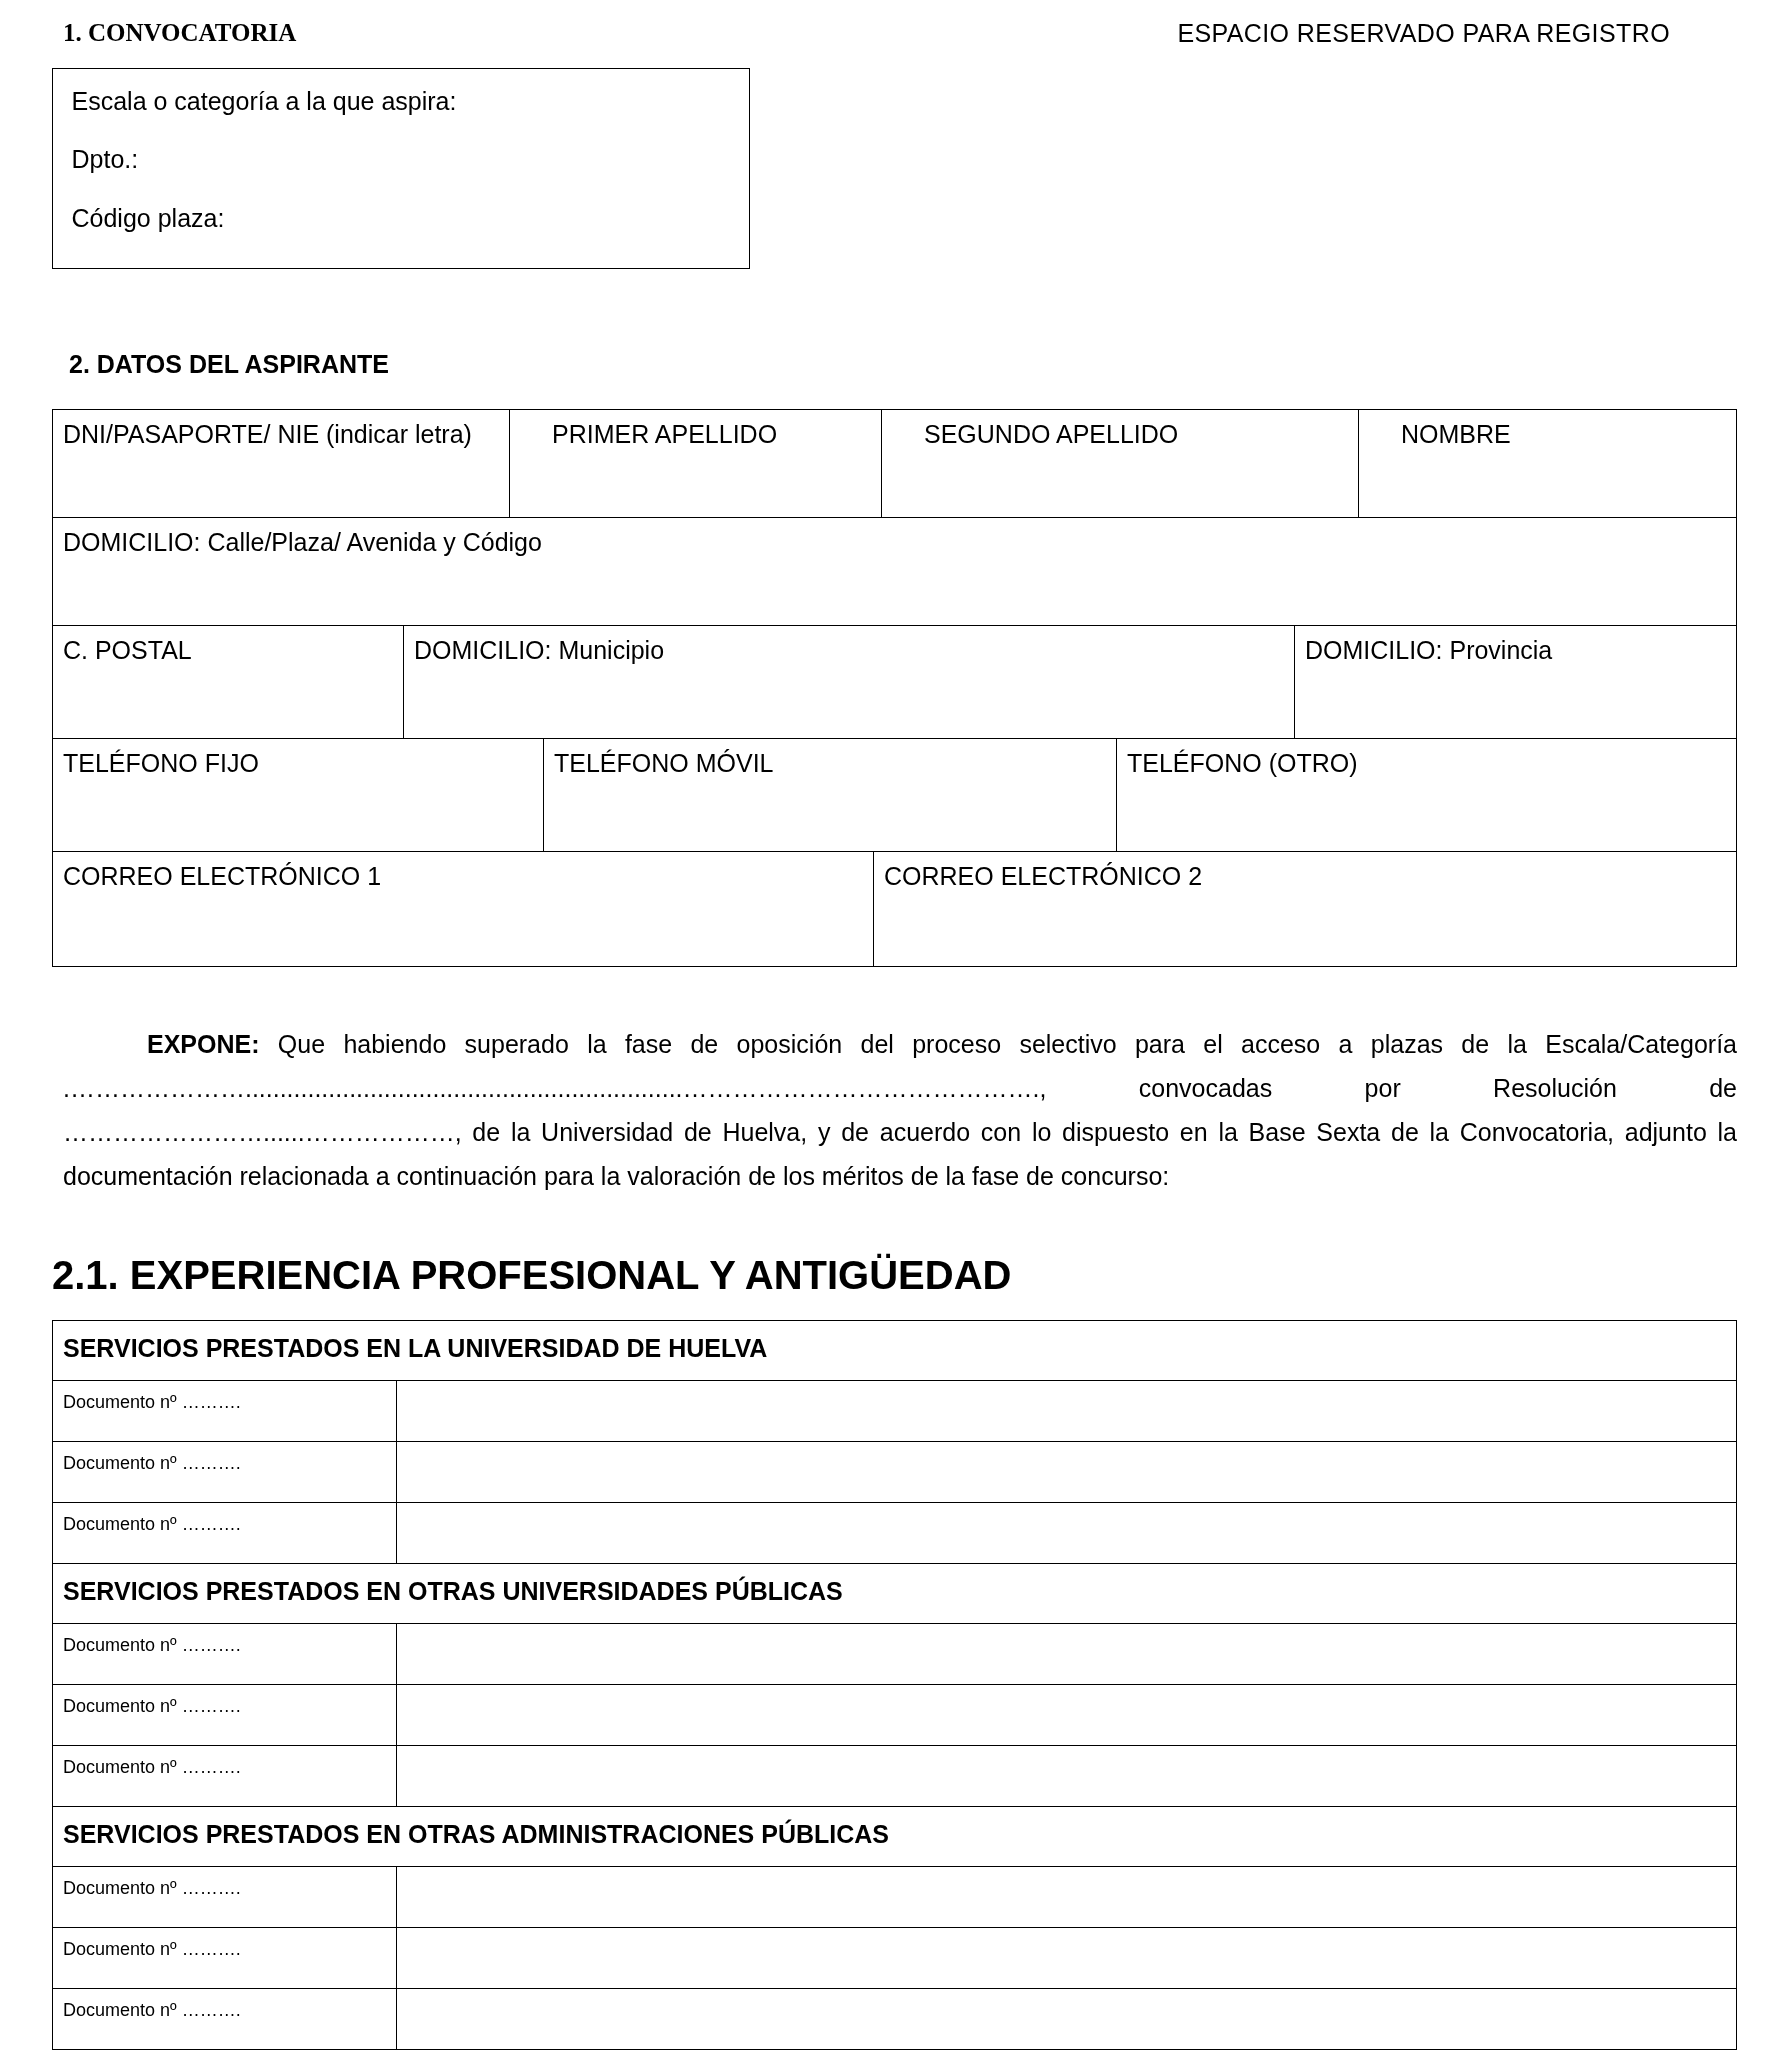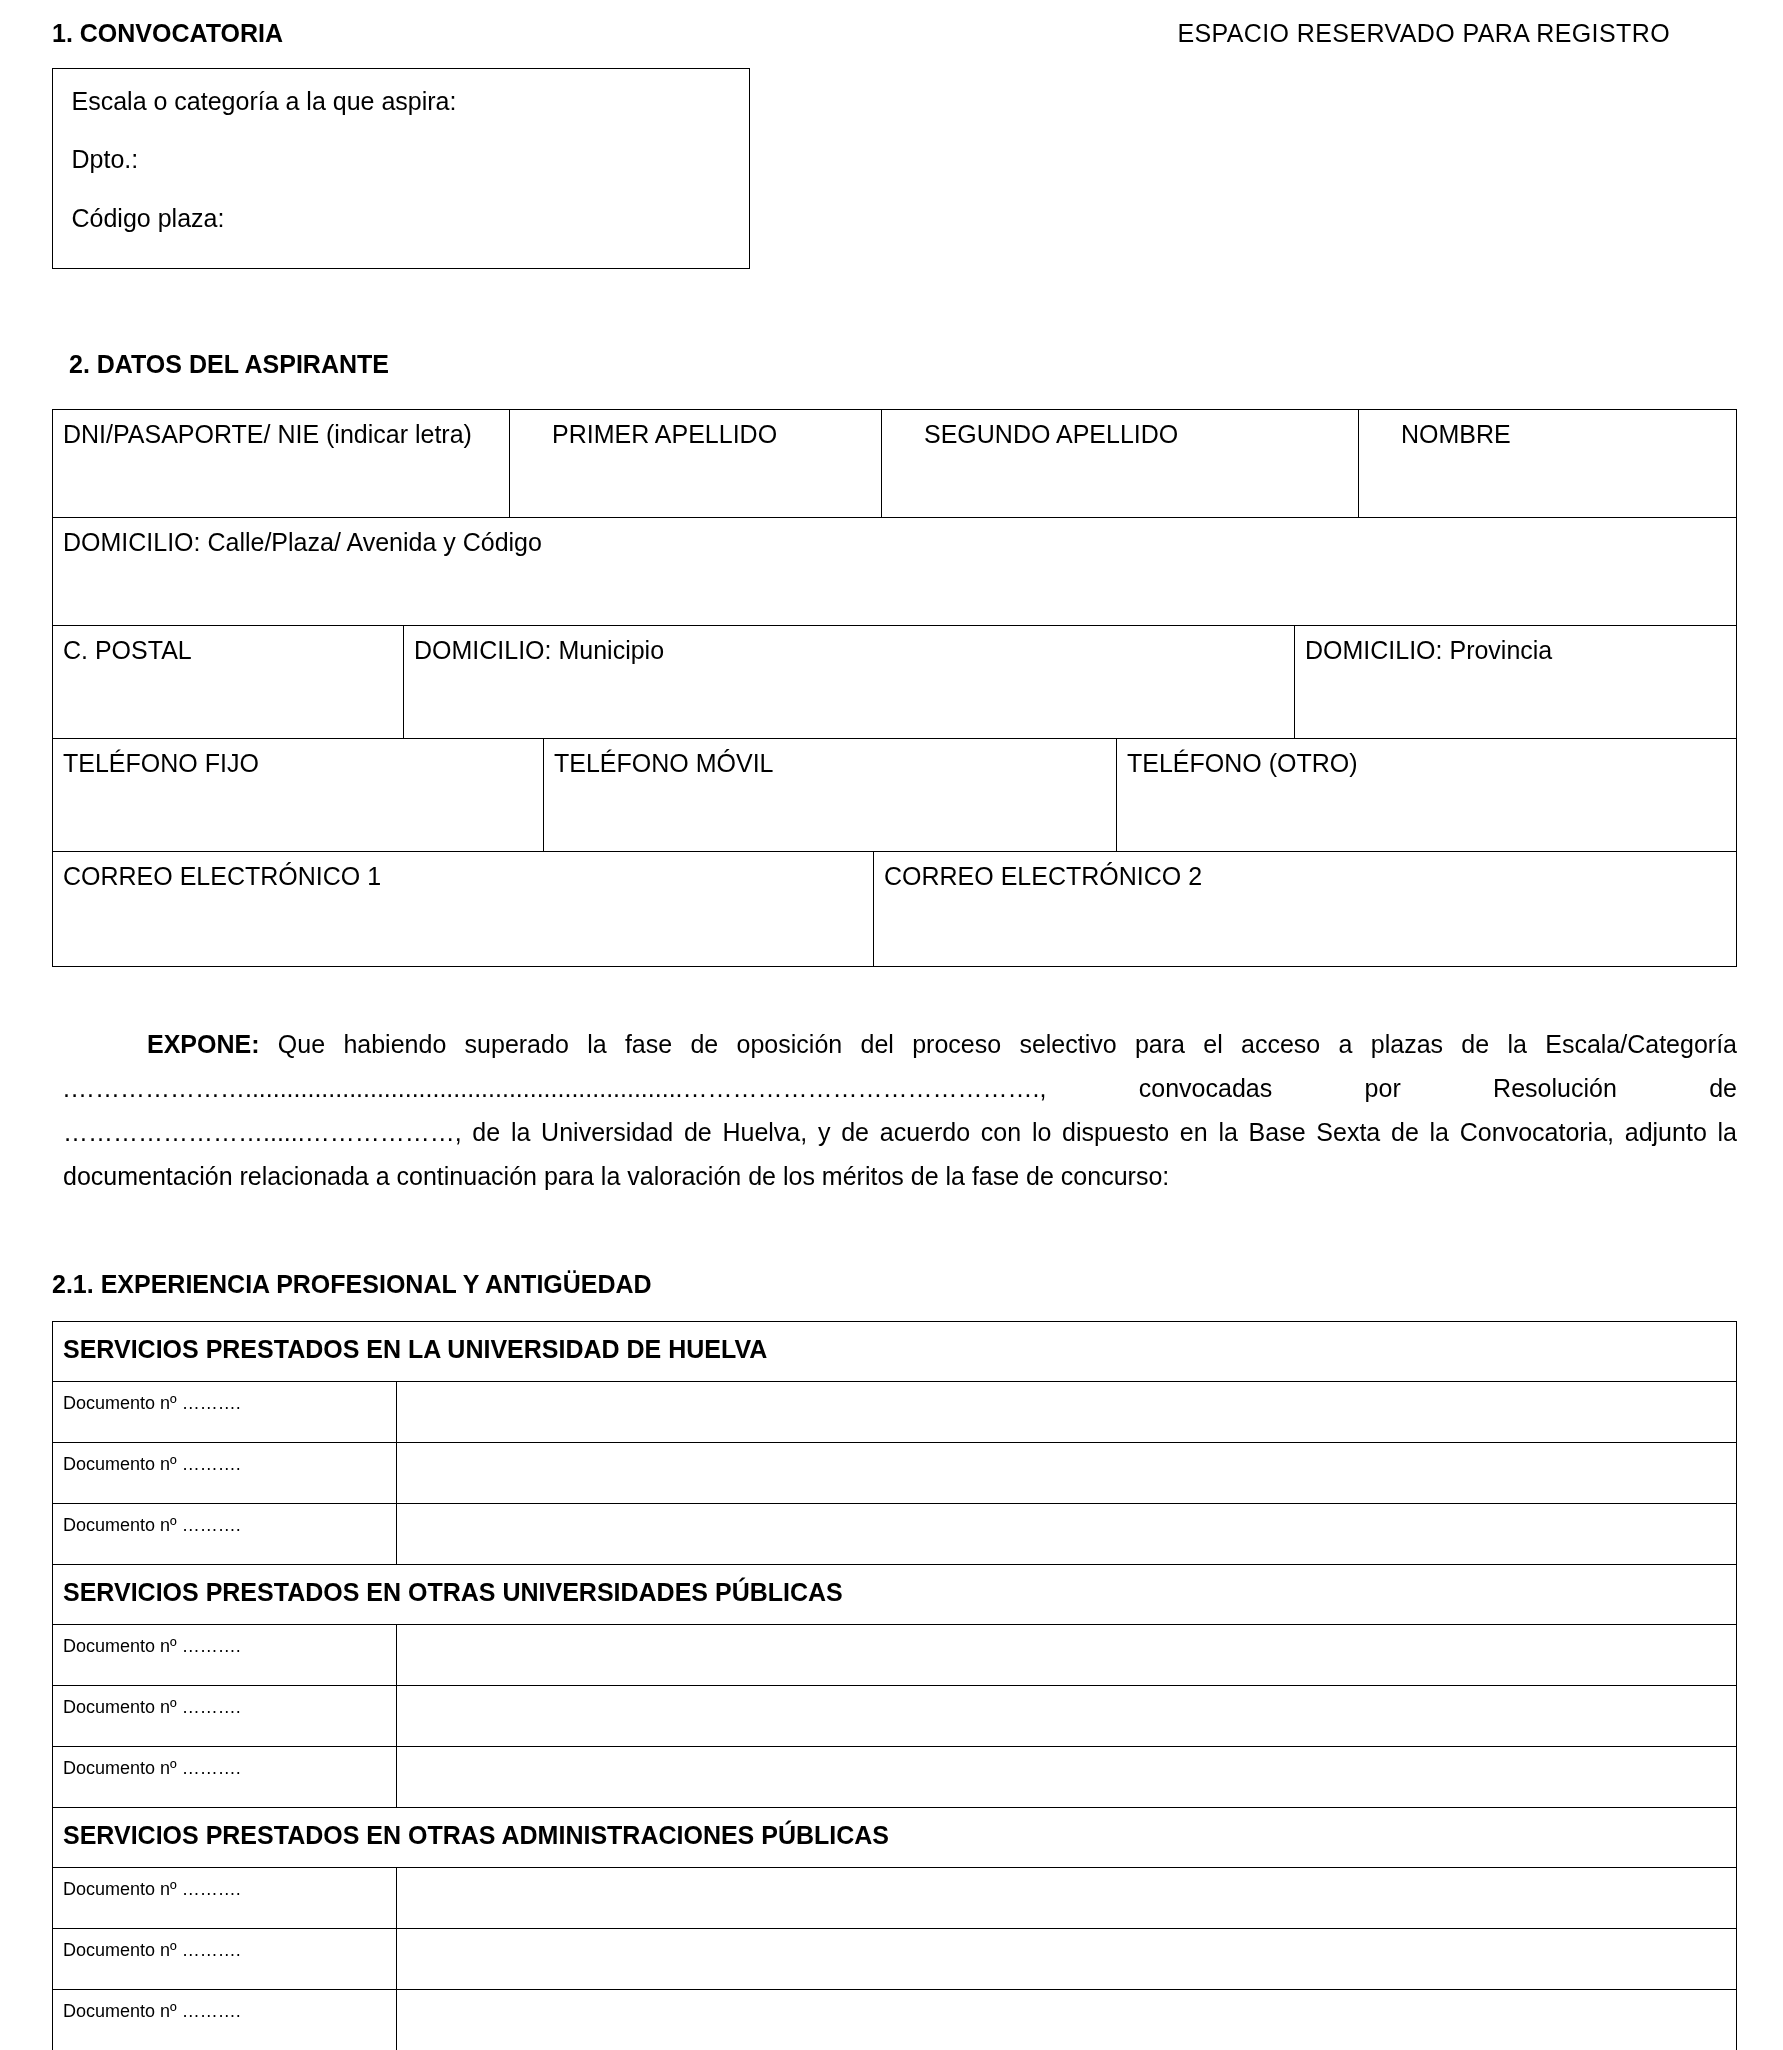--- a/index.html
+++ b/index.html
@@ -12,21 +12,21 @@
     font-size: 25px;
   }
   .sheet {
     box-sizing: border-box;
     width: 1784px;
     height: 2051px;
     padding: 18.5px 47px 0 52px;
     position: relative;
   }
   .topbar { display: flex; justify-content: space-between; align-items: flex-start; }
-  .t-conv { font-weight: bold; }
+  .t-conv { margin-left: 11px; font-weight: bold; font-family: Liberation Serif, serif; }
   .t-reg  { margin-right: 67px; letter-spacing: 0.4px; }
 
   .convo-box {
     margin-top: 20px;
     width: 698px;
     height: 201px;
     border: 1.7px solid #000;
     box-sizing: border-box;
     padding: 17px 18.5px 0 18.5px;
   }
@@ -52,21 +52,21 @@
   .rh-e { height: 114px; }
 
   .expone {
     margin: 55px 0 0 11px;
     text-align: justify;
     line-height: 44px;
     text-indent: 84px;
   }
   .h-bold { font-weight: bold; }
 
-  .sec21 { margin-top: 72px; font-weight: bold; font-size: 25px; }
+  .sec21 { margin-top: 55px; font-weight: bold; font-size: 40px; }
 
   .t2 { margin-top: 22px; border: 1.7px solid #000; }
   .t2 .hrow {
     box-sizing: border-box;
     height: 60px;
     border-bottom: 1.7px solid #000;
     padding: 13.4px 10px 0 10px;
     font-weight: bold;
   }
   .t2 .drow { display: flex; height: 60px; border-bottom: 1.7px solid #000; }

